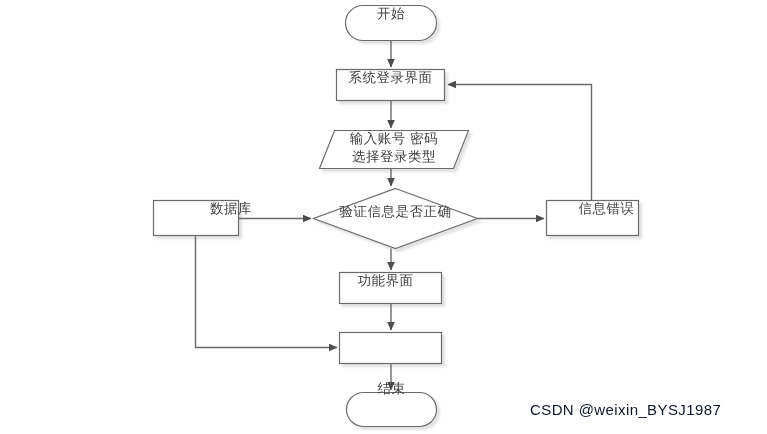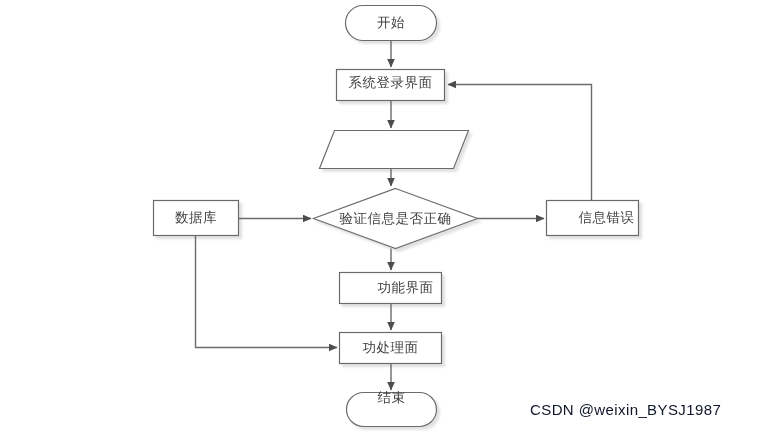--- a/index.html
+++ b/index.html
@@ -21,21 +21,21 @@
     position: absolute;
     left: 0;
     top: 0;
     width: 767px;
     height: 434px;
   }
   .node-label {
     position: absolute;
     display: flex;
     align-items: center;
-    justify-content: center;
+    justify-content: flex-start;
     flex-direction: column;
     color: #3f3f3f;
     font-size: 13.5px;
     line-height: 18px;
     letter-spacing: 0.5px;
     white-space: nowrap;
     pointer-events: none;
     text-align: center;
   }
   .watermark {
@@ -113,40 +113,41 @@
   </svg>
 
   <div class="node-label" style="left:345px; top:5px; width:92px; height:36px;">
     <span>开始</span>
   </div>
 
   <div class="node-label" style="left:336px; top:69px; width:109px; height:28px;">
     <span>系统登录界面</span>
   </div>
 
+  <div class="node-label" style="left:319px; top:130px; width:150px; height:39px;">
+    <span>输入账号 密码</span>
+    <span>选择登录类型</span>
+  </div>
 
   <div class="node-label" style="left:313px; top:203px; width:165px; height:31px;">
     <span>验证信息是否正确</span>
   </div>
 
-  <div class="node-label" style="left:153px; top:200px; width:86px; height:36px;">
+  <div class="node-label" style="left:153px; top:200px; width:86px; height:36px;padding-left:35px;">
     <span>数据库</span>
   </div>
 
   <div class="node-label" style="left:560px; top:200px; width:93px; height:36px;">
     <span>信息错误</span>
   </div>
 
-  <div class="node-label" style="left:354px; top:272px; width:103px; height:32px;">
+  <div class="node-label" style="left:334px; top:272px; width:103px; height:32px;">
     <span>功能界面</span>
   </div>
 
-  <div class="node-label" style="left:339px; top:332px; width:103px; height:32px;">
-    <span>功处理面</span>
-  </div>
 
   <div class="node-label" style="left:346px; top:380px; width:91px; height:35px;">
     <span>结束</span>
   </div>
 
   <div class="watermark" style="left:530px; top:401px;">CSDN @weixin_BYSJ1987</div>
 
 </div>
 
 </body></html>

